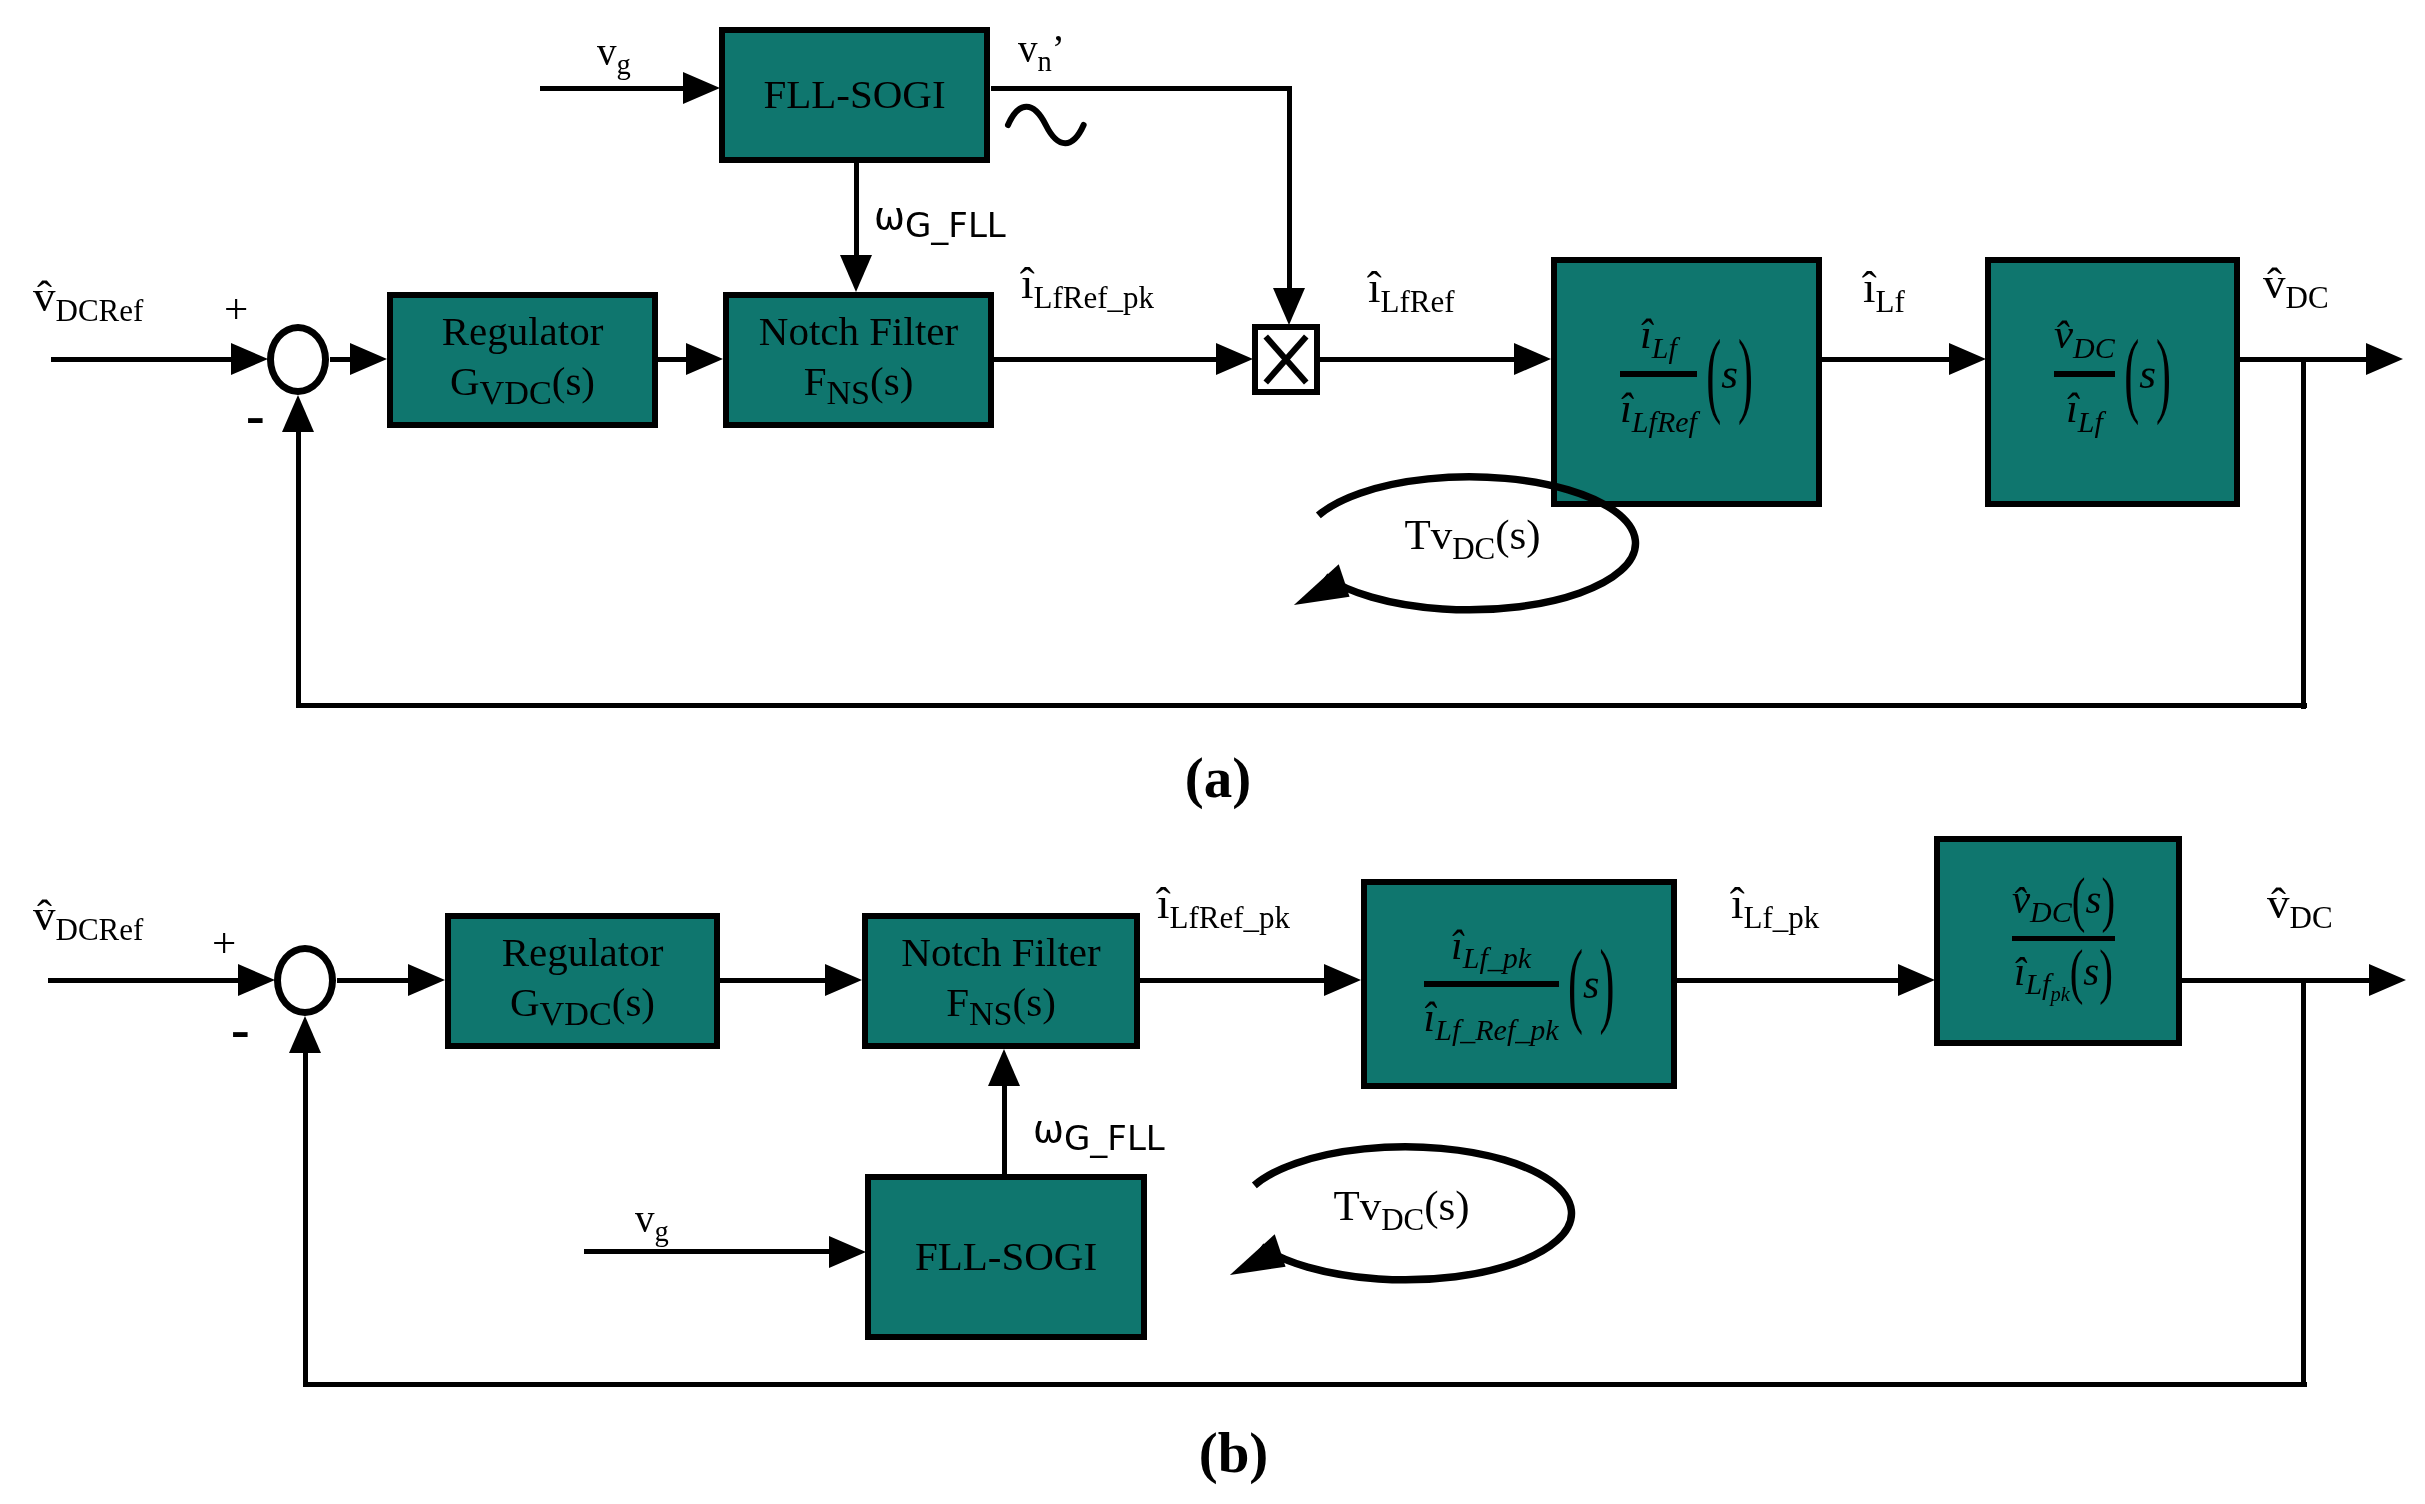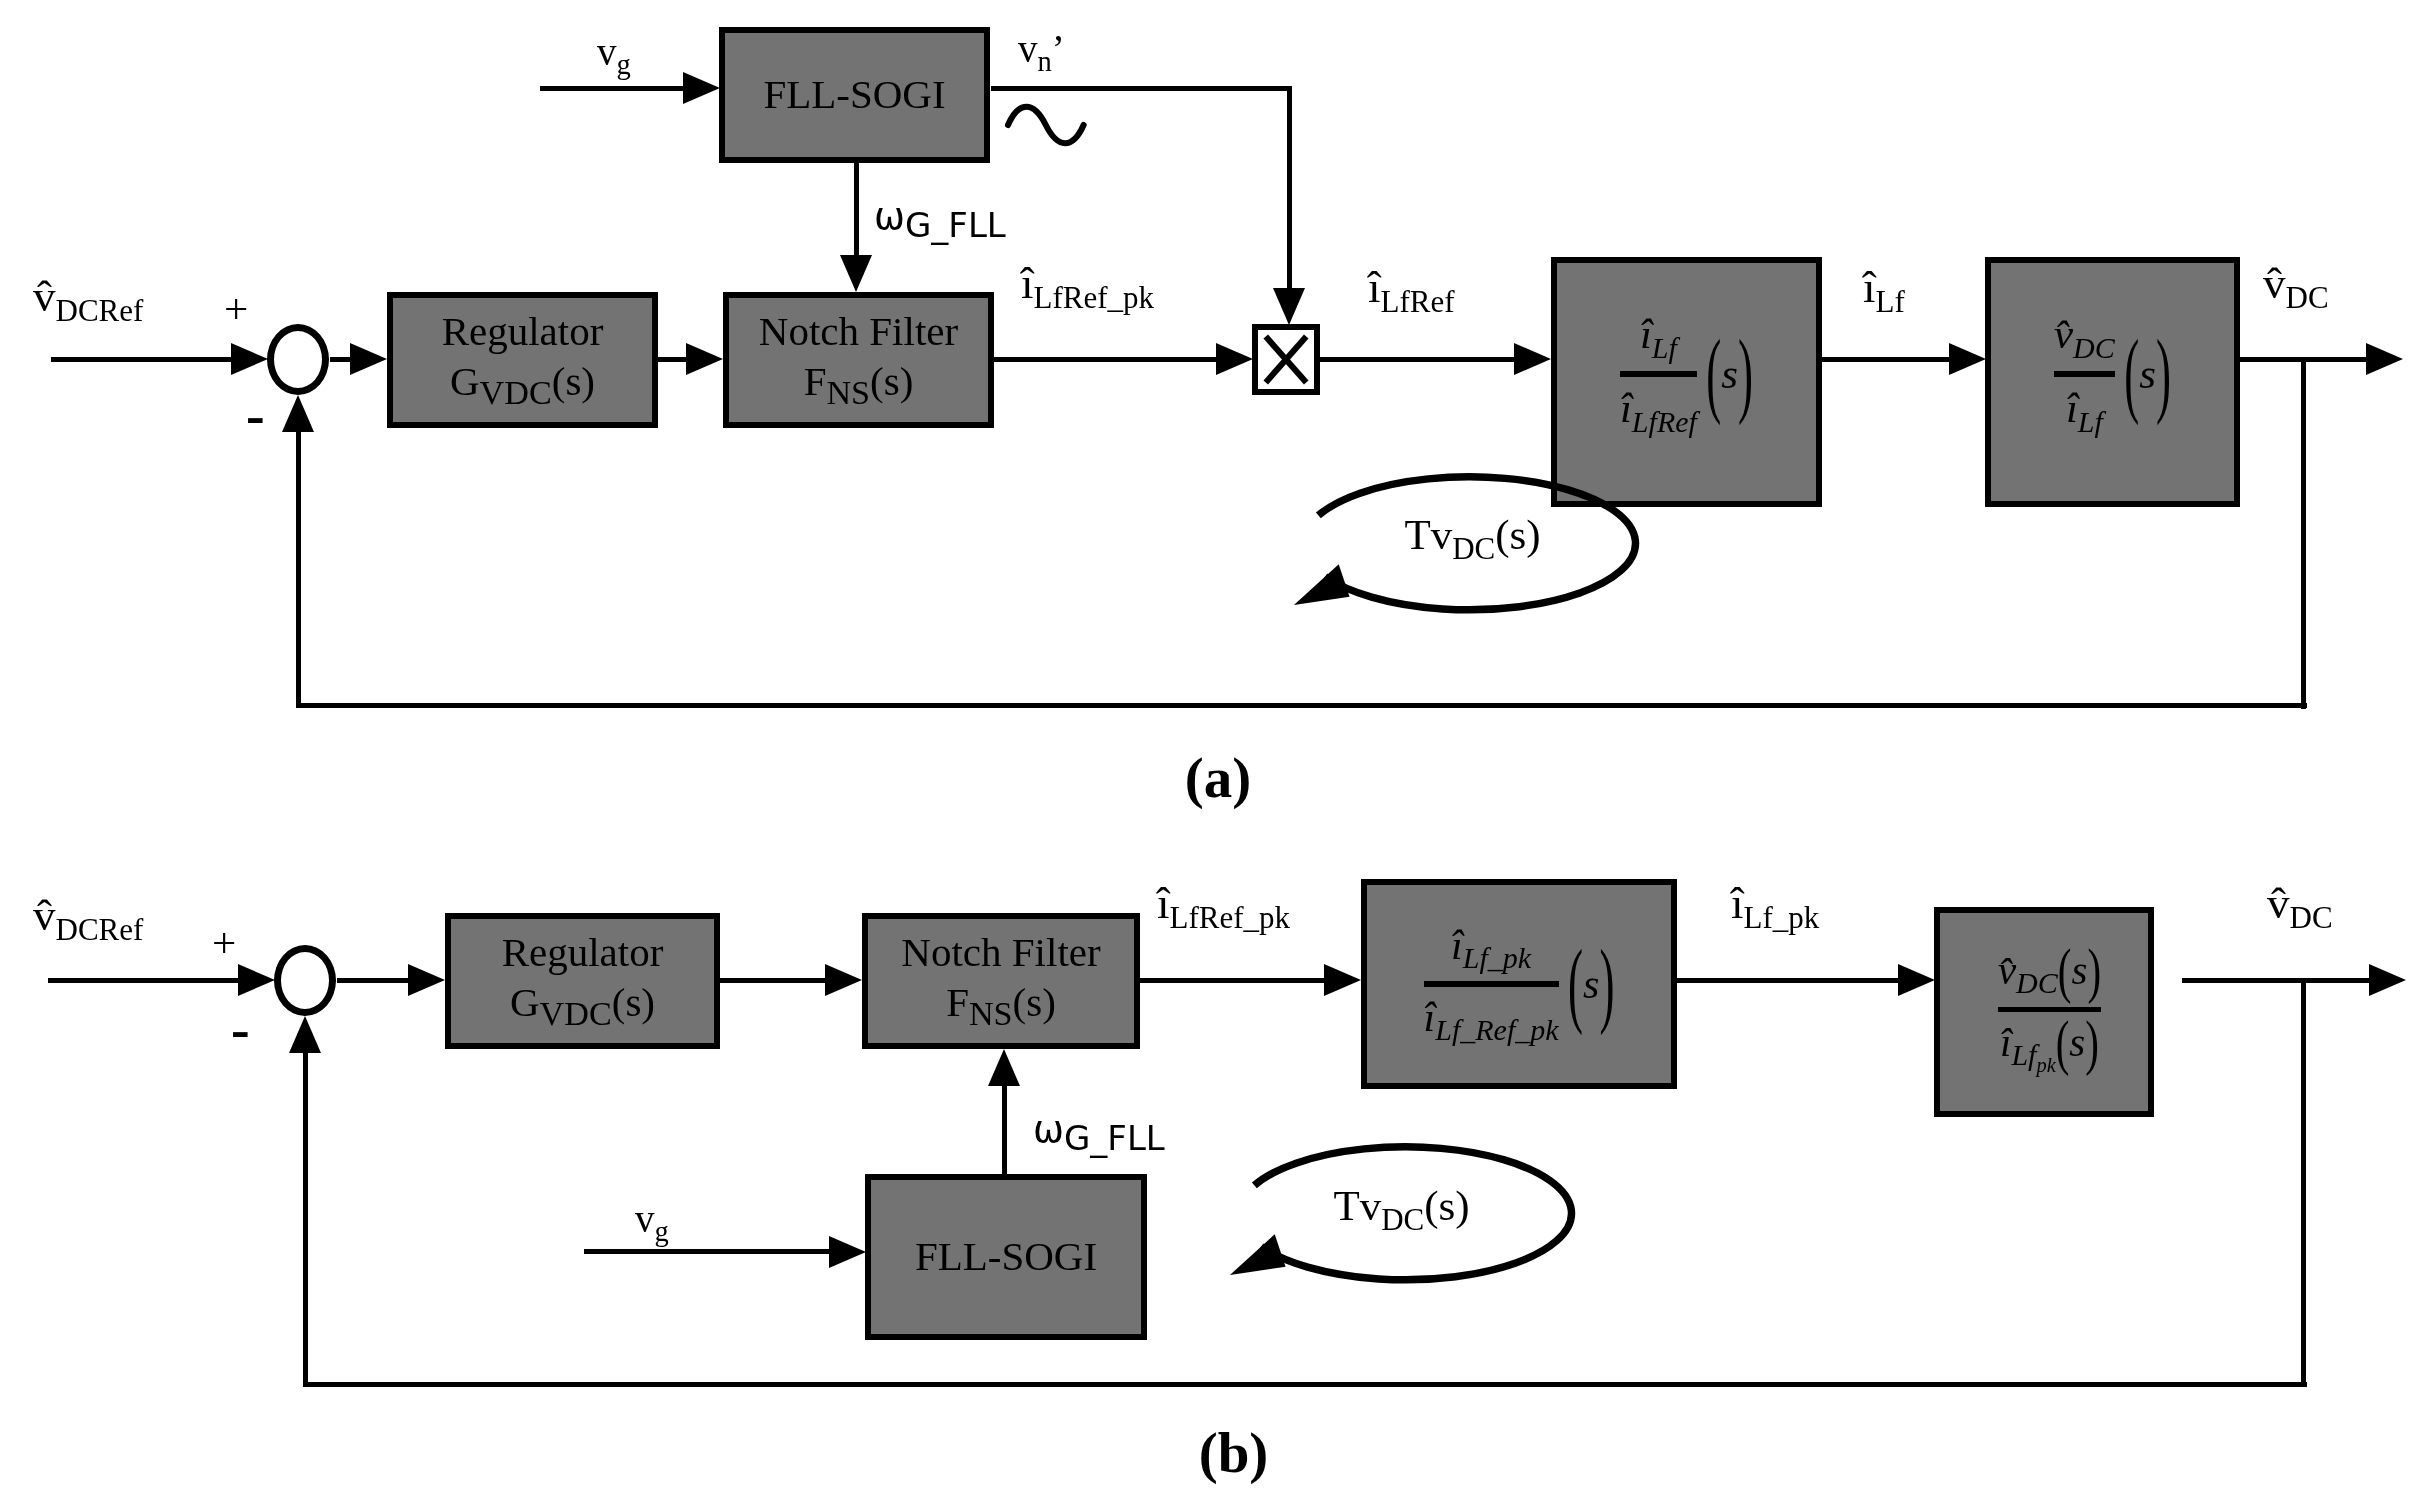--- a/index.html
+++ b/index.html
@@ -3,21 +3,21 @@
 <meta charset="utf-8">
 <style>
   html,body{margin:0;padding:0;background:#ffffff;}
   #fig{position:relative;width:2426px;height:1505px;background:#ffffff;overflow:hidden;
        font-family:"Liberation Serif",serif;color:#000;}
   .hl{position:absolute;height:5.4px;background:#000;}
   .vl{position:absolute;width:5.4px;background:#000;}
   .ar{position:absolute;width:0;height:0;border-top:16.3px solid transparent;border-bottom:16.3px solid transparent;border-left:37px solid #000;}
   .au{position:absolute;width:0;height:0;border-left:16.3px solid transparent;border-right:16.3px solid transparent;border-bottom:37px solid #000;}
   .ad{position:absolute;width:0;height:0;border-left:16.3px solid transparent;border-right:16.3px solid transparent;border-top:37px solid #000;}
-  .box{position:absolute;border:6.8px solid #000;background:#737373;box-sizing:border-box;
+  .box{position:absolute;border:6.8px solid #000;background:#0f766e;box-sizing:border-box;
        display:flex;flex-direction:column;align-items:center;justify-content:center;
        font-size:41px;line-height:1.2;text-align:center;}
   .sum{position:absolute;width:62px;height:71px;border:7.5px solid #000;border-radius:50%;
        background:#fff;box-sizing:border-box;}
   .sig{position:absolute;font-size:45px;white-space:nowrap;}
   .sig sub{font-size:31px;}
   .romlab{position:absolute;font-style:normal;font-size:39px;white-space:nowrap;}
   .romlab sub{font-size:28.5px;}
   .omega{position:absolute;font-family:"DejaVu Sans",sans-serif;font-size:37px;white-space:nowrap;}
   .omega sub{font-size:34px;}
@@ -191,21 +191,21 @@
             <span>s</span>
             <span class="bigp">)</span>
           </span>
       </div>
     </div>
 
     <div class="hl" style="left:1676px;top:978px;width:224px;"></div>
     <div class="ar" style="left:1898px;top:964px;"></div>
     <span class="sig" style="left:1731px;top:877px;"><span>î</span><sub>Lf_pk</sub></span>
 
-    <div class="box" style="left:1934px;top:907px;width:220px;height:210px;padding-left:11px;">
+    <div class="box" style="left:1934px;top:836px;width:248px;height:210px;padding-left:11px;">
       <div class="tf" style="font-size:41px;">
         <span class="frac">
           <span><span>v̂</span><sub>DC</sub><span class="ip">(</span><span>s</span><span class="ip">)</span></span>
           <span class="fbar"></span>
           <span><span>î</span><sub><span>Lf</span><sub>pk</sub></sub><span class="ip">(</span><span>s</span><span class="ip">)</span></span>
         </span>
       </div>
     </div>
 
     <div class="hl" style="left:2182px;top:978px;width:187px;"></div>

